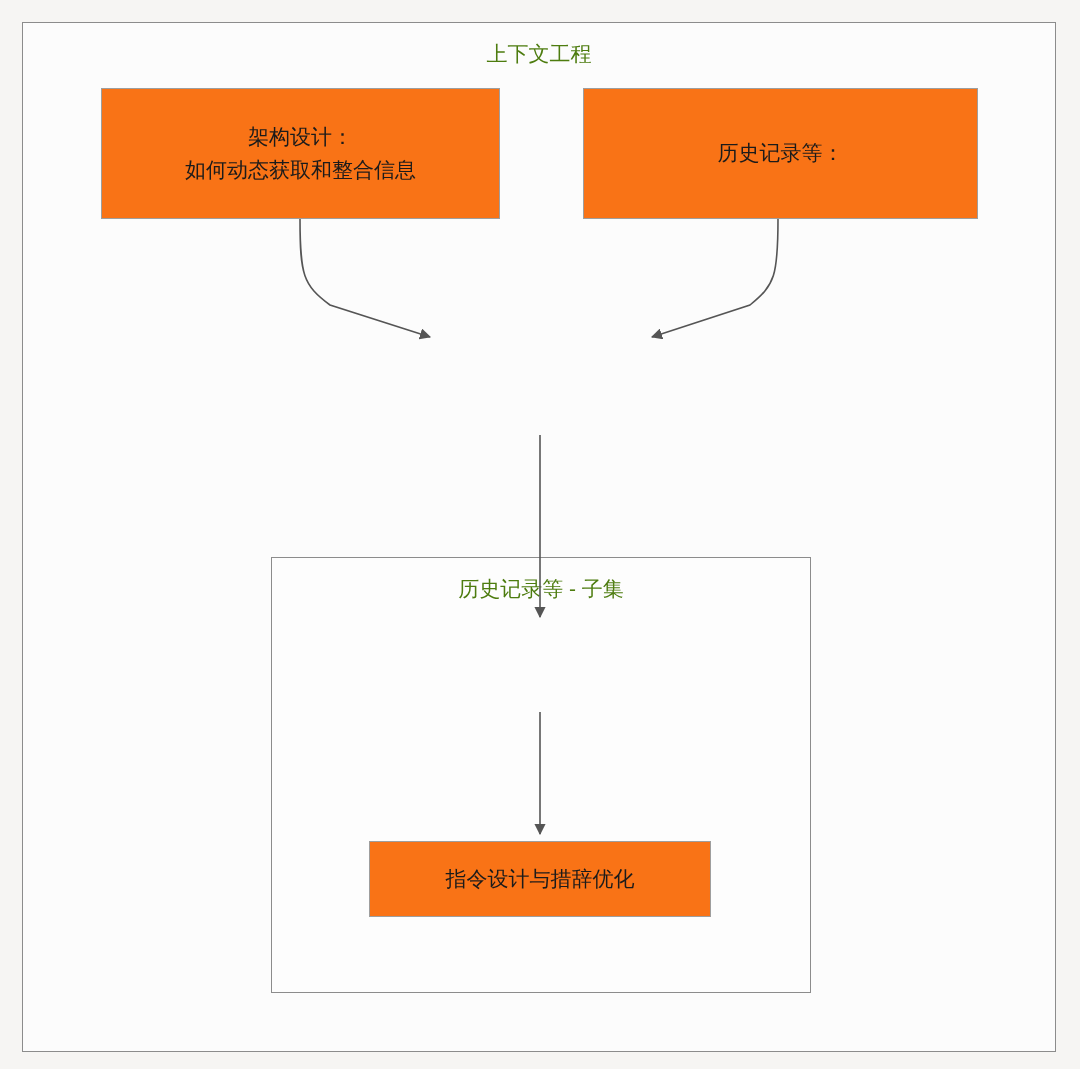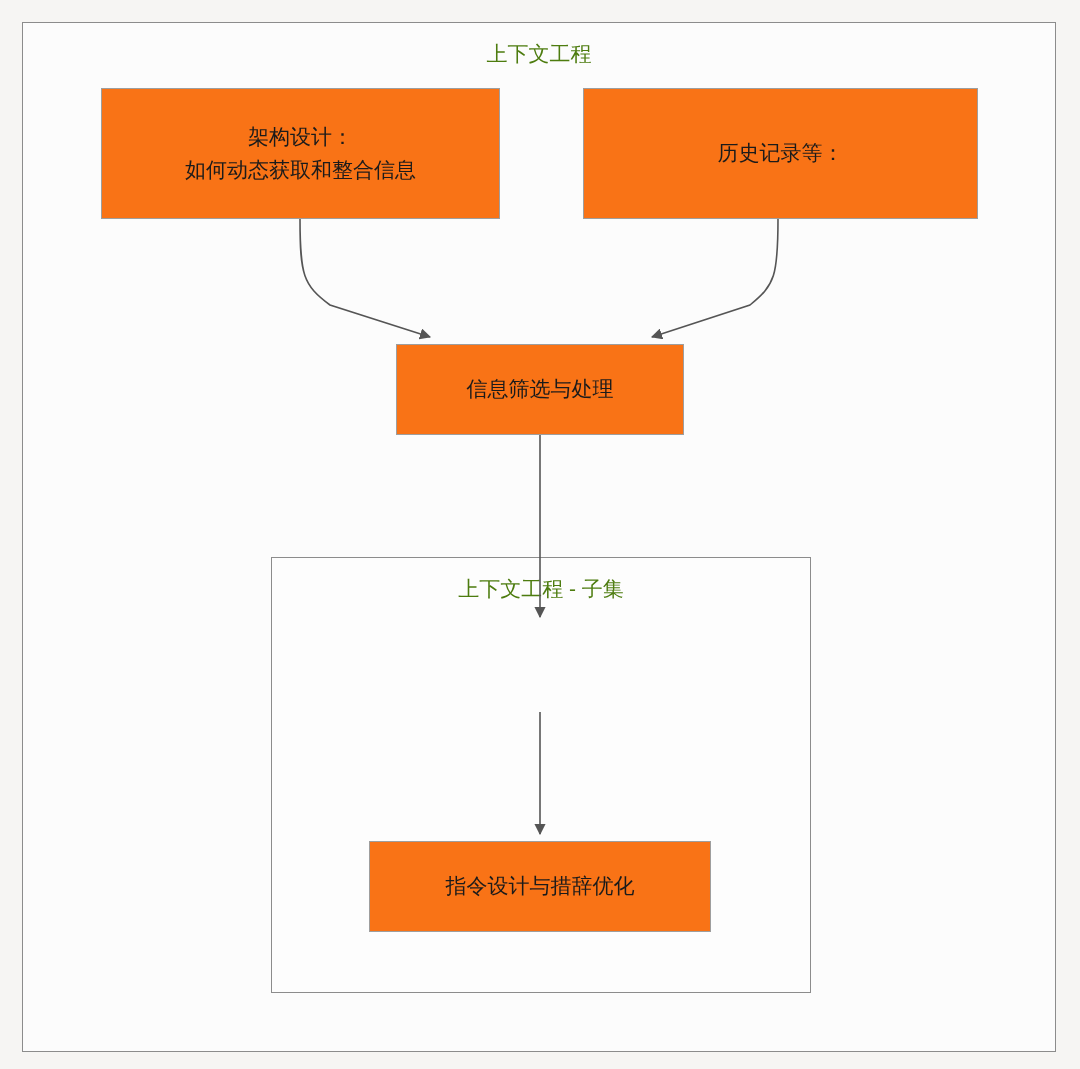--- a/index.html
+++ b/index.html
@@ -73,33 +73,33 @@
     line-height: 1.55;
     text-align: center;
     white-space: nowrap;
   }
   .node .line { display: block; }
 
   #node-arch    { left: 101px;  top: 88px;  width: 399px; height: 131px; }
   #node-source  { left: 583px;  top: 88px;  width: 395px; height: 131px; }
   #node-filter  { left: 396px;  top: 344px; width: 288px; height: 91px;  }
   #node-assemble{ left: 328px;  top: 624px; width: 424px; height: 88px;  }
-  #node-instr   { left: 369px;  top: 841px; width: 342px; height: 91px;  }
+  #node-instr   { left: 369px;  top: 841px; width: 342px; height: 76px;  }
 </style>
 </head>
 <body>
 
 <div id="canvas">
 
   <div class="cluster-outer">
     <div class="cluster-label">上下文工程</div>
   </div>
 
   <div class="cluster-inner">
-    <div class="cluster-label">上下文工程 - 子集</div>
+    <div class="cluster-label">历史记录等 - 子集</div>
   </div>
 
   <svg class="edges" viewBox="0 0 1080 1069">
     <defs>
       <marker id="arrowhead" viewBox="0 0 10 10" refX="9" refY="5" markerWidth="7" markerHeight="7" orient="auto-start-reverse">
         <path d="M 0 0 L 10 5 L 0 10 z" fill="#555555"></path>
       </marker>
     </defs>
 
     <path d="M 300,219 C 300,275 303,285 330,305 L 430,337" fill="none" stroke="#555555" stroke-width="1.6" marker-end="url(#arrowhead)"></path>
@@ -113,22 +113,19 @@
 
   <div class="node" id="node-arch">
     <span class="line">架构设计：</span>
     <span class="line">如何动态获取和整合信息</span>
   </div>
 
   <div class="node" id="node-source">
     <span class="line">历史记录等：</span>
   </div>
 
-  <div class="node" id="node-filter">
-    <span class="line">信息筛选与处理</span>
-  </div>
 
 
   <div class="node" id="node-instr">
     <span class="line">指令设计与措辞优化</span>
   </div>
 
 </div>
 
 </body></html>

